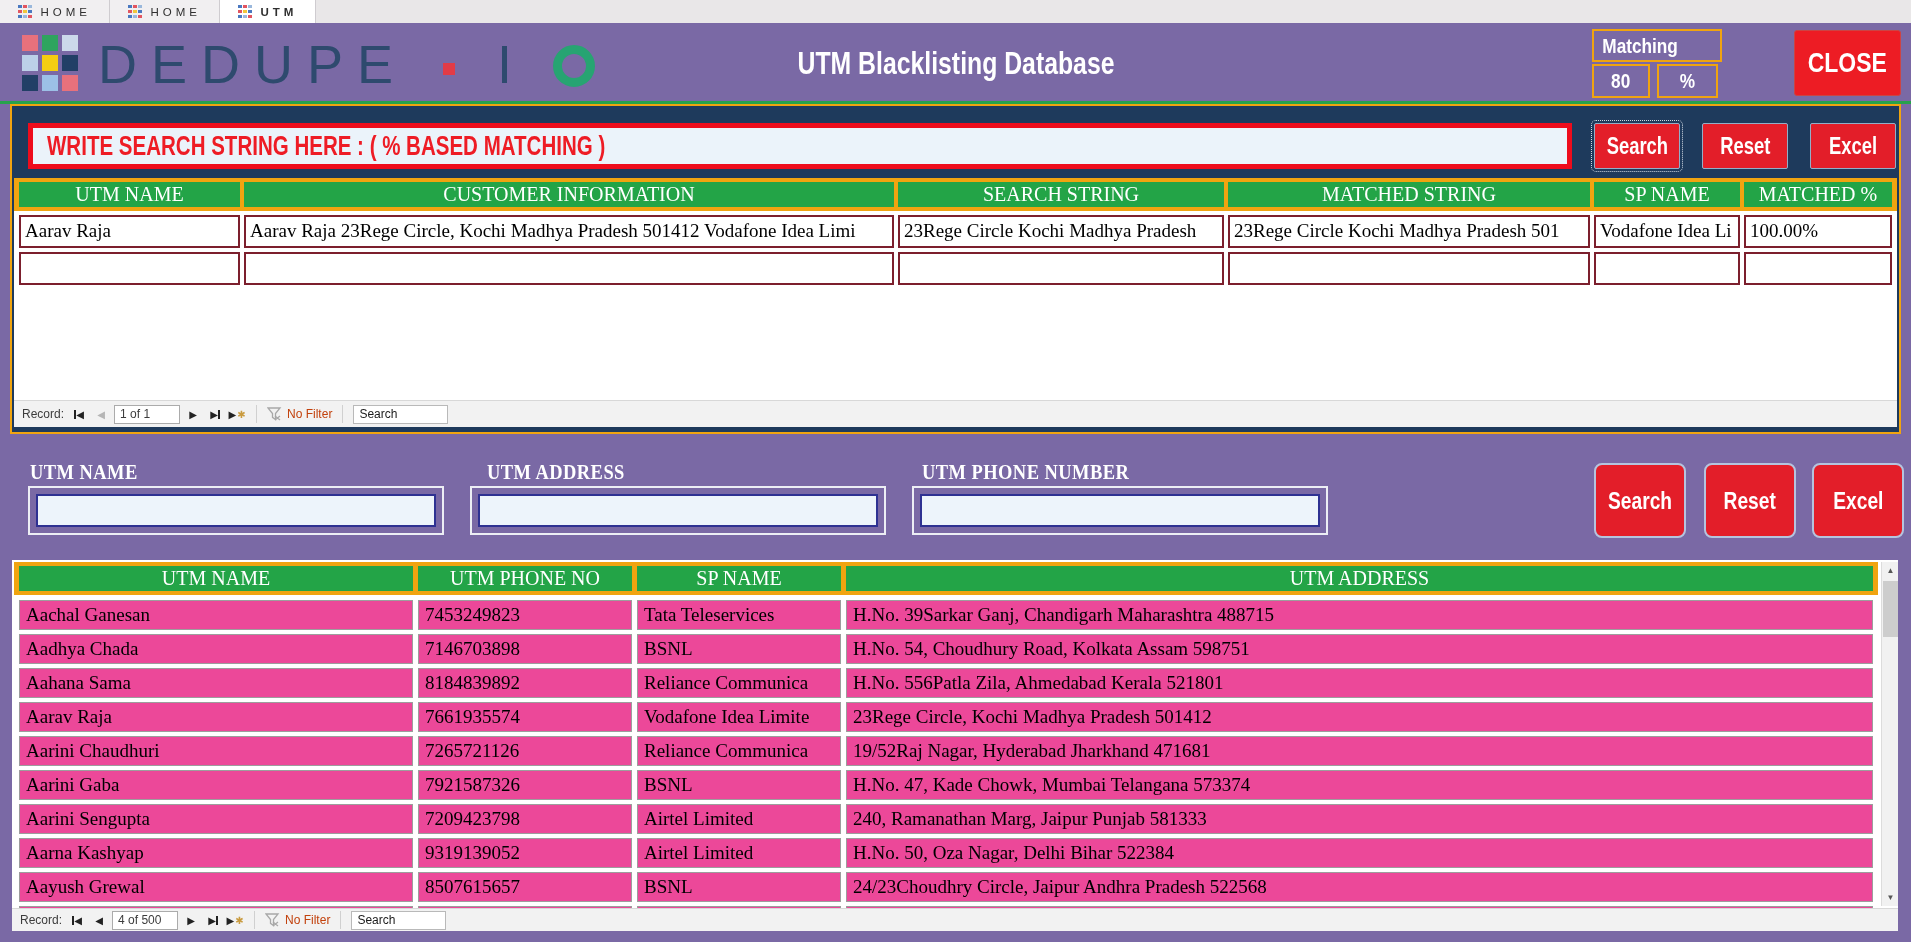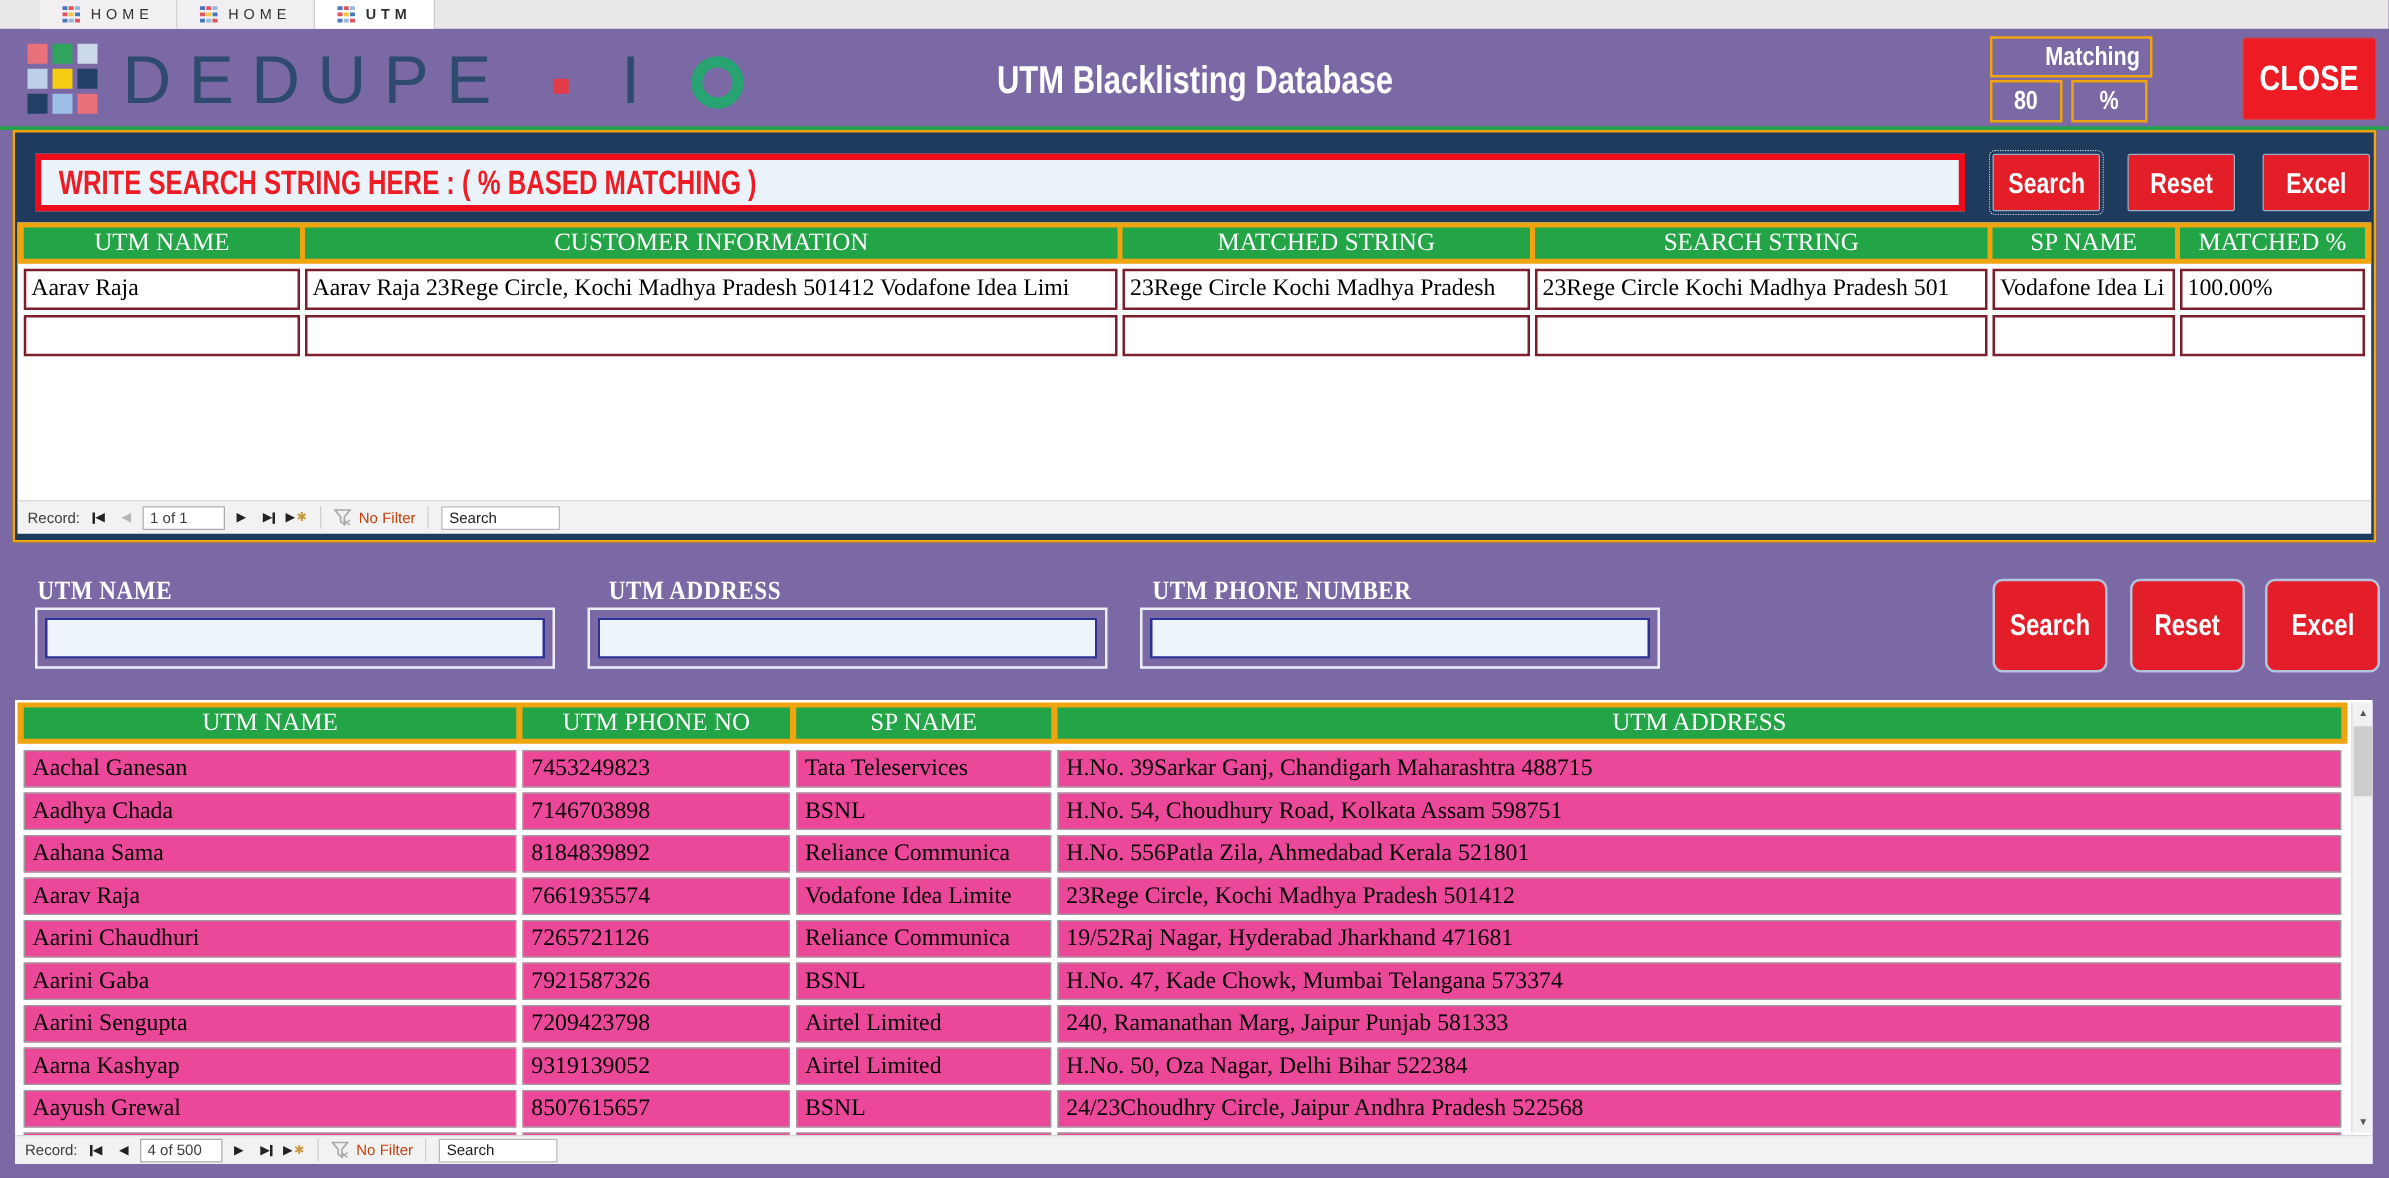--- a/index.html
+++ b/index.html
@@ -1,38 +1,38 @@
 <!DOCTYPE html>
 <html><head>
 <meta charset="utf-8">
 <style>
   * { margin:0; padding:0; box-sizing:border-box; }
   html,body { width:1911px; height:942px; }
   body { font-family:"Liberation Sans", sans-serif; background:#7a69a5; position:relative; overflow:hidden; }
 
   
-  .tabbar { position:absolute; left:0; top:0; width:1911px; height:23px; background:#e9e7e8; display:flex; align-items:stretch; z-index:5;padding-left:32px;}
+  .tabbar { position:absolute; left:0; top:0; width:1911px; height:23px; background:#e9e7e8; display:flex; align-items:stretch; z-index:5;}
   .tab { display:flex; align-items:center; gap:9px; padding:0 18px; background:#f1eff1; border-right:1px solid #cfccd0; font-size:11.5px; letter-spacing:4px; color:#2f2f2f; }
   .tab.active { background:#ffffff; font-weight:bold; }
   .minigrid { display:grid; grid-template-columns:repeat(3,3.5px); grid-auto-rows:3.5px; gap:1.5px; }
   .minigrid span { display:block; }
 
   
   .header { position:absolute; left:0; top:23px; width:1911px; height:81px; background:#7a69a5; }
   .logogrid { position:absolute; left:22px; top:12px; display:grid; grid-template-columns:repeat(3,16px); grid-auto-rows:16px; gap:4px; }
   .logogrid span { display:block; }
   .logotext { position:absolute; left:98px; top:0; height:81px; display:flex; align-items:center;gap:34px; }
   .logotext .word { font-size:54px; font-weight:500; letter-spacing:14px; color:#2e4a6e; }
   .logotext .dot { width:12px; height:12px; background:#e23b47; display:inline-block; margin:10px 4px 0 2px; }
   .logotext .io-i { font-size:54px; font-weight:500; color:#2e4a6e; margin-left:4px; }
   .logotext .io-o { width:42px; height:42px; border:9px solid #27a472; border-radius:50%; margin-left:7px; margin-top:4px; }
   .title { position:absolute; left:50%; top:0; height:81px; display:flex; align-items:center; transform:translateX(-50%); }
   .title span { display:inline-block; transform:scaleX(.8); font-size:31px; font-weight:bold; color:#ffffff; white-space:nowrap; }
   .matching { position:absolute; left:1592px; top:6px; width:130px; }
-  .m-label { height:33px; border:2px solid #f0a410; display:flex; align-items:center; justify-content:flex-end; color:#fff; font-weight:bold; }
+  .m-label { height:33px; border:2px solid #f0a410; display:flex; align-items:center; justify-content:flex-start; color:#fff; font-weight:bold; }
   .m-label span, .m-val span, .m-pct span { display:inline-block; transform:scaleX(.82); font-size:21px; }
   .m-row { display:flex; gap:7px; margin-top:2px; }
   .m-val { width:58px; height:34px; border:2px solid #f0a410; display:flex; align-items:center; justify-content:center; color:#fff; font-weight:bold; }
   .m-pct { width:61px; height:34px; border:2px solid #f0a410; display:flex; align-items:center; justify-content:center; color:#fff; font-weight:bold; }
   .closebtn { position:absolute; left:1794px; top:7px; width:107px; height:66px; background:#ed1c24; border:1px solid #c44; border-radius:3px; display:flex; align-items:center; justify-content:center; cursor:pointer; }
   .closebtn span { display:inline-block; transform:scaleX(.82); color:#fff; font-weight:bold; font-size:28px; }
 
   .greenline { position:absolute; left:0; top:101px; width:1911px; height:3px; background:#27a24c; }
 
   
@@ -191,22 +191,22 @@
     </div>
   <div class="rbtn b-excel">
       <span>Excel</span>
     </div>
 
   <div class="tablearea">
     <div class="grid6 thead6">
 
     <div class="hcell">UTM NAME</div>
         <div class="hcell">CUSTOMER INFORMATION</div>
+        <div class="hcell">SEARCH STRING</div>
         <div class="hcell">MATCHED STRING</div>
-        <div class="hcell">SEARCH STRING</div>
         <div class="hcell">SP NAME</div>
         <div class="hcell">MATCHED %</div>
       </div>
     <div>
 
         <div class="grid6 row6">
           <div class="cell">Aarav Raja</div>
           <div class="cell">Aarav Raja 23Rege Circle, Kochi Madhya Pradesh 501412 Vodafone Idea Limi</div>
           <div class="cell">23Rege Circle Kochi Madhya Pradesh</div>
           <div class="cell">23Rege Circle Kochi Madhya Pradesh 501</div>

